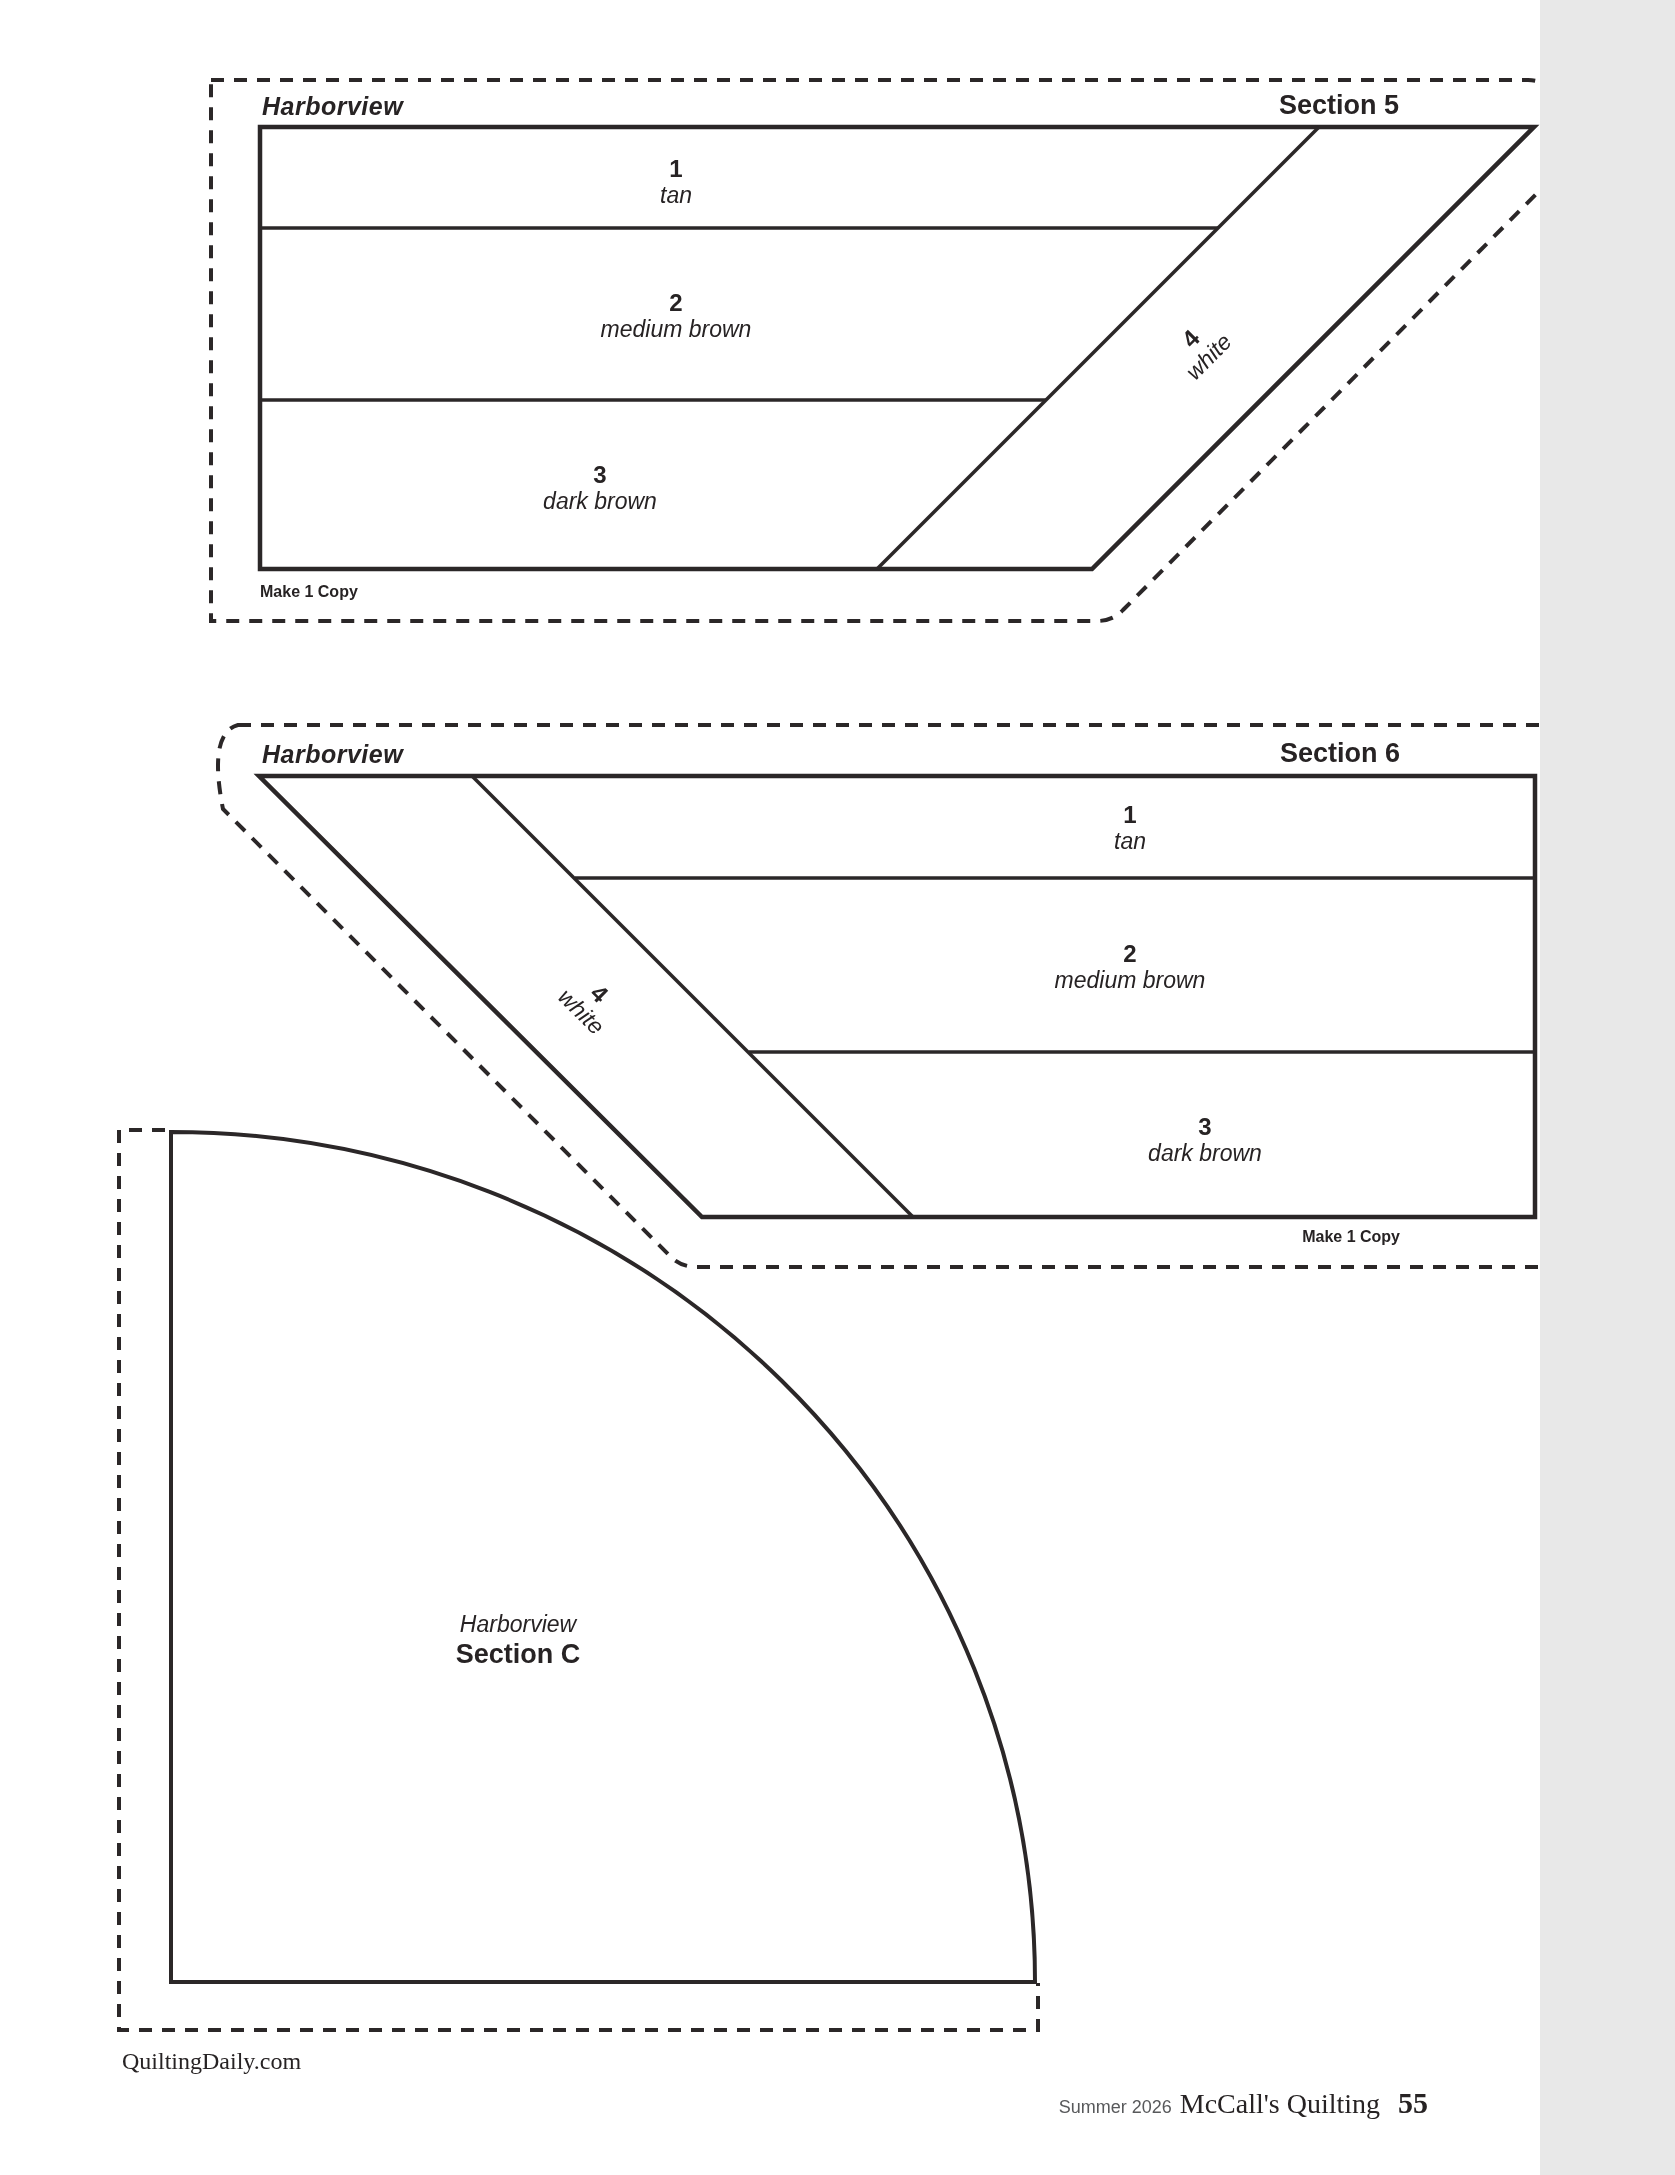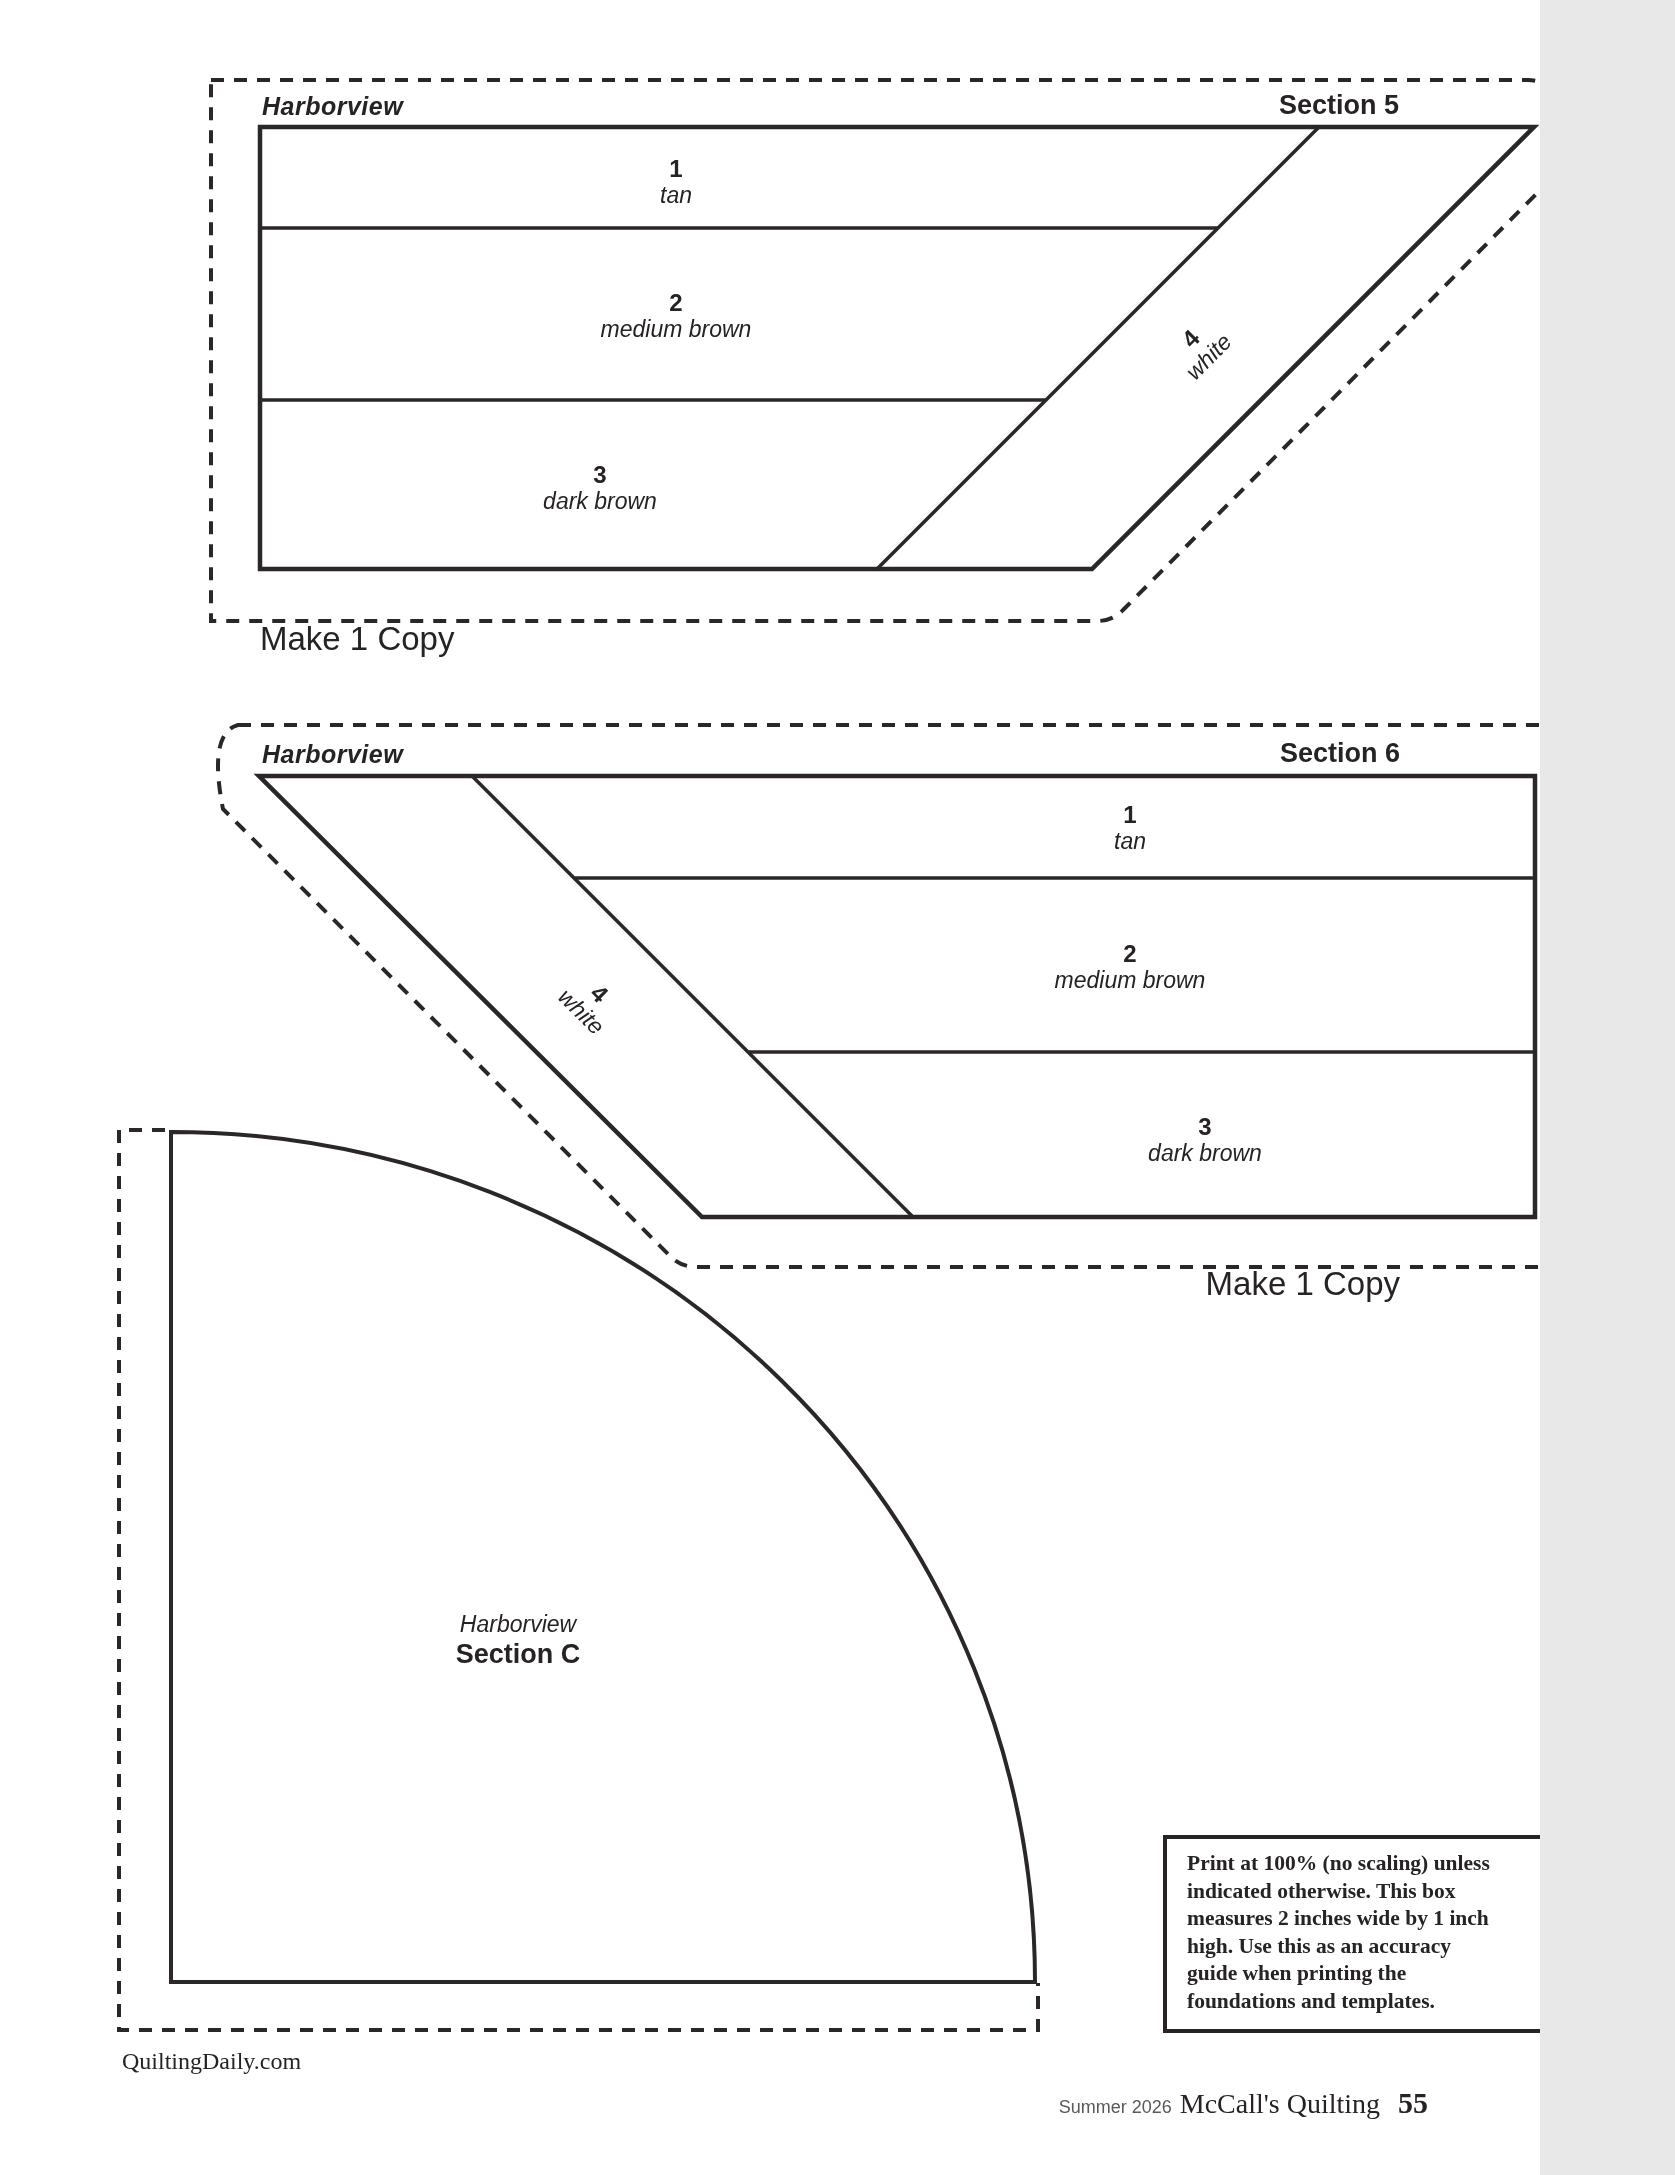--- a/index.html
+++ b/index.html
@@ -8,21 +8,21 @@
     width:1540px;height:2175px;
     background:#ffffff;
     font-family:"Liberation Sans", sans-serif;
     color:#272324;
     overflow:hidden;
   }
   svg.linework{position:absolute;left:0;top:0;}
   .abs{position:absolute;white-space:nowrap;}
   .brand{font-size:25px;font-weight:bold;font-style:italic;letter-spacing:.5px;}
   .section-label{font-size:27px;font-weight:bold;}
-  .make-copy{font-size:33px;font-weight:normal;margin-top:37px;}
+  .make-copy{font-size:16px;font-weight:bold;}
   .piece{position:absolute;text-align:center;transform:translate(-50%,0);}
   .piece .num{font-size:24px;font-weight:bold;line-height:26px;}
   .piece .fabric{font-size:23px;font-style:italic;line-height:27px;}
   .piece-rot{position:absolute;text-align:center;}
   .piece-rot.ccw{transform:translate(-50%,-50%) rotate(-45deg);}
   .piece-rot.cw{transform:translate(-50%,-50%) rotate(45deg);}
   .caption{
     position:absolute;left:260px;top:664px;width:1274px;
     text-align:center;font-size:26px;font-style:italic;
   }
@@ -115,28 +115,20 @@
     <div class="fabric" style="font-size:23px;font-style:italic;line-height:26px;">white</div>
   </div>
 
   <div class="abs make-copy" style="right:140px;top:1228px;">Make 1 Copy</div>
 
   <div class="template-label">
     <div class="t-brand">Harborview</div>
     <div class="t-name">Section C</div>
   </div>
 
-  <div class="print-box">
-    <div>Print at 100% (no scaling) unless</div>
-    <div>indicated otherwise. This box</div>
-    <div>measures 2 inches wide by 1 inch</div>
-    <div>high. Use this as an accuracy</div>
-    <div>guide when printing the</div>
-    <div>foundations and templates.</div>
-  </div>
 
   <div class="footer-site">QuiltingDaily.com</div>
   <div class="footer-right">
     <span class="footer-issue">Summer 2026</span>
     <span class="footer-mag">McCall's Quilting</span>
     <span class="footer-page">55</span>
   </div>
 
 </div>
 

